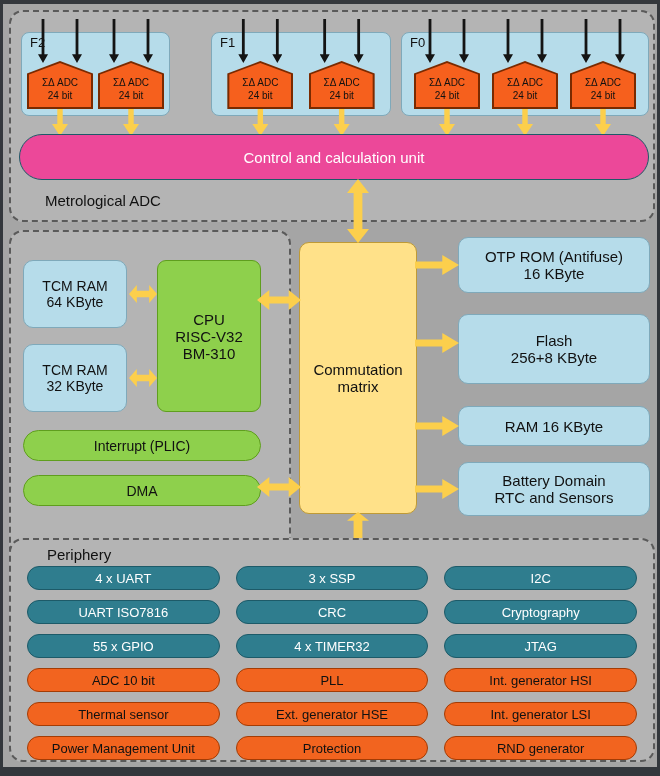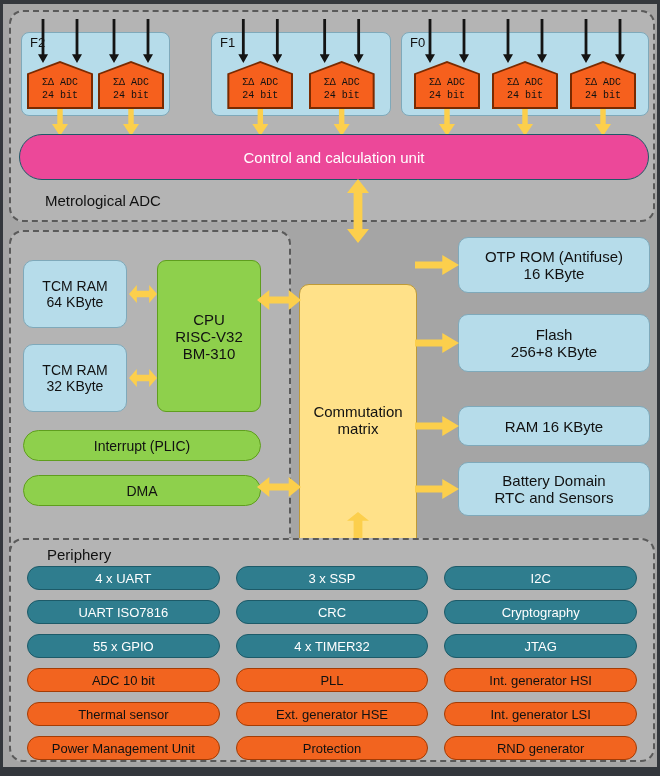--- a/index.html
+++ b/index.html
@@ -8,28 +8,28 @@
     background:#a5a5a5;border:solid #33373c;border-width:4px 3px 9px 3px;
     font-family:"Liberation Sans",sans-serif;color:#111;overflow:hidden;
   }
   .dashed{position:absolute;background:#b4b4b4;border:2px dashed #5a5a5a;border-radius:14px;box-sizing:border-box;}
   .block{position:absolute;display:flex;align-items:center;justify-content:center;text-align:center;box-sizing:border-box;}
   [data-bind]{white-space:pre-line;}
   .blue{background:#b6dcea;border:1px solid #7fa9ba;border-radius:10px;}
   .greenblk{background:#8ed04c;border:1px solid #5f9e1e;border-radius:9px;}
   .greenpill{background:#8ed04c;border:1px solid #5f9e1e;border-radius:16px;}
   .tealbar{background:#ec4899;border:1px solid #1d5a68;border-radius:23px;color:#fff;}
-  .matrix{background:#ffe189;border:1px solid #bf9a36;border-radius:10px;margin-top:42px;}
+  .matrix{background:#ffe189;border:1px solid #bf9a36;border-radius:10px;}
   .sec-label{position:absolute;font-size:15px;color:#111;}
   
   .fgroup{position:absolute;top:20px;height:84px;background:#b6dcea;border:1px solid #7fa9ba;border-radius:8px;box-sizing:border-box;}
   .fg-label{position:absolute;top:2px;left:8px;font-size:13px;}
   .adc-row{position:absolute;left:0;right:0;bottom:6px;display:flex;justify-content:space-evenly;}
   .adc-cell{position:relative;width:66px;height:48px;}
-  .adc-shape{position:absolute;inset:0;background:#7a2a00;clip-path:polygon(0 26%,50% 0,100% 26%,100% 100%,0 100%);font-family:Liberation Mono, monospace;}
+  .adc-shape{position:absolute;inset:0;background:#7a2a00;clip-path:polygon(0 26%,50% 0,100% 26%,100% 100%,0 100%);}
   .adc-inner{position:absolute;inset:2px;background:#f6601d;clip-path:polygon(0 26%,50% 0,100% 26%,100% 100%,0 100%);
     display:flex;flex-direction:column;align-items:center;justify-content:flex-end;padding-bottom:5px;
     font-size:10px;line-height:1.25;color:#111;}
   .barrow{position:absolute;top:-42px;width:10px;height:44px;background:#141414;
     clip-path:polygon(36% 0,64% 0,64% 80%,100% 80%,50% 100%,0 80%,36% 80%);}
   .b1{left:11px}.b2{right:11px}
   .yarrow{position:absolute;top:48px;left:50%;margin-left:-8px;width:16px;height:27px;background:#fccf4c;
     clip-path:polygon(33% 0,67% 0,67% 56%,100% 56%,50% 100%,0 56%,33% 56%);}
   
   .ar{position:absolute;background:#fccf4c;}
@@ -162,21 +162,21 @@
     <i class="ar ar-hd" style="left:118px;top:137px;width:28px;height:18px;"></i>
     <div class="block greenpill fs14" style="left:12px;top:198px;width:238px;height:31px;" data-bind="cpu_subsystem.interrupt">Interrupt (PLIC)</div>
     <div class="block greenpill fs14" style="left:12px;top:243px;width:238px;height:31px;" data-bind="cpu_subsystem.dma">DMA</div>
   </section>
 
   <div class="block matrix fs15" style="left:296px;top:238px;width:118px;height:272px;" data-bind="commutation_matrix">Commutation
 matrix</div>
 
   <div class="block blue fs15" style="left:455px;top:233px;width:192px;height:56px;" data-bind="memory_blocks.otp">OTP ROM (Antifuse)
 16 KByte</div>
-  <div class="block blue fs15" style="left:455px;top:310px;width:192px;height:58px;" data-bind="memory_blocks.flash">Flash
+  <div class="block blue fs15" style="left:455px;top:310px;width:192px;height:70px;" data-bind="memory_blocks.flash">Flash
 256+8 KByte</div>
   <div class="block blue fs15" style="left:455px;top:402px;width:192px;height:40px;" data-bind="memory_blocks.ram">RAM 16 KByte</div>
   <div class="block blue fs15" style="left:455px;top:458px;width:192px;height:54px;" data-bind="memory_blocks.battery">Battery Domain
 RTC and Sensors</div>
 
   <i class="ar ar-vd" style="left:344px;top:175px;width:22px;height:64px;"></i>
   <i class="ar ar-vd" style="left:344px;top:508px;width:22px;height:40px;"></i>
   <i class="ar ar-hd" style="left:254px;top:286px;width:44px;height:20px;"></i>
   <i class="ar ar-hd" style="left:254px;top:473px;width:44px;height:20px;"></i>
   <i class="ar ar-r" style="left:412px;top:251px;width:44px;height:20px;"></i>

